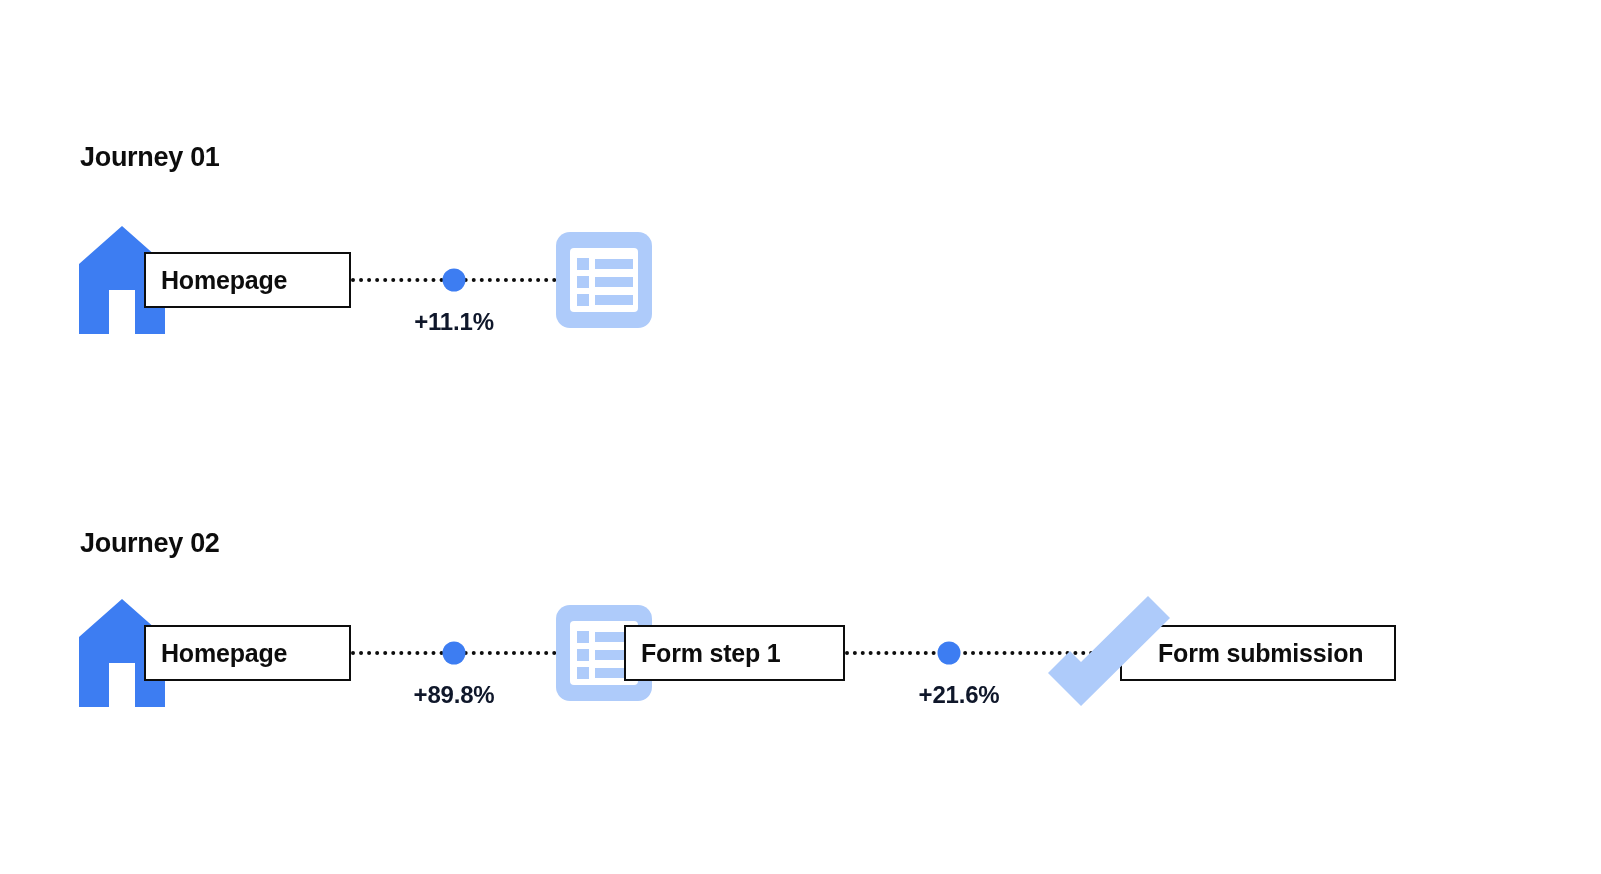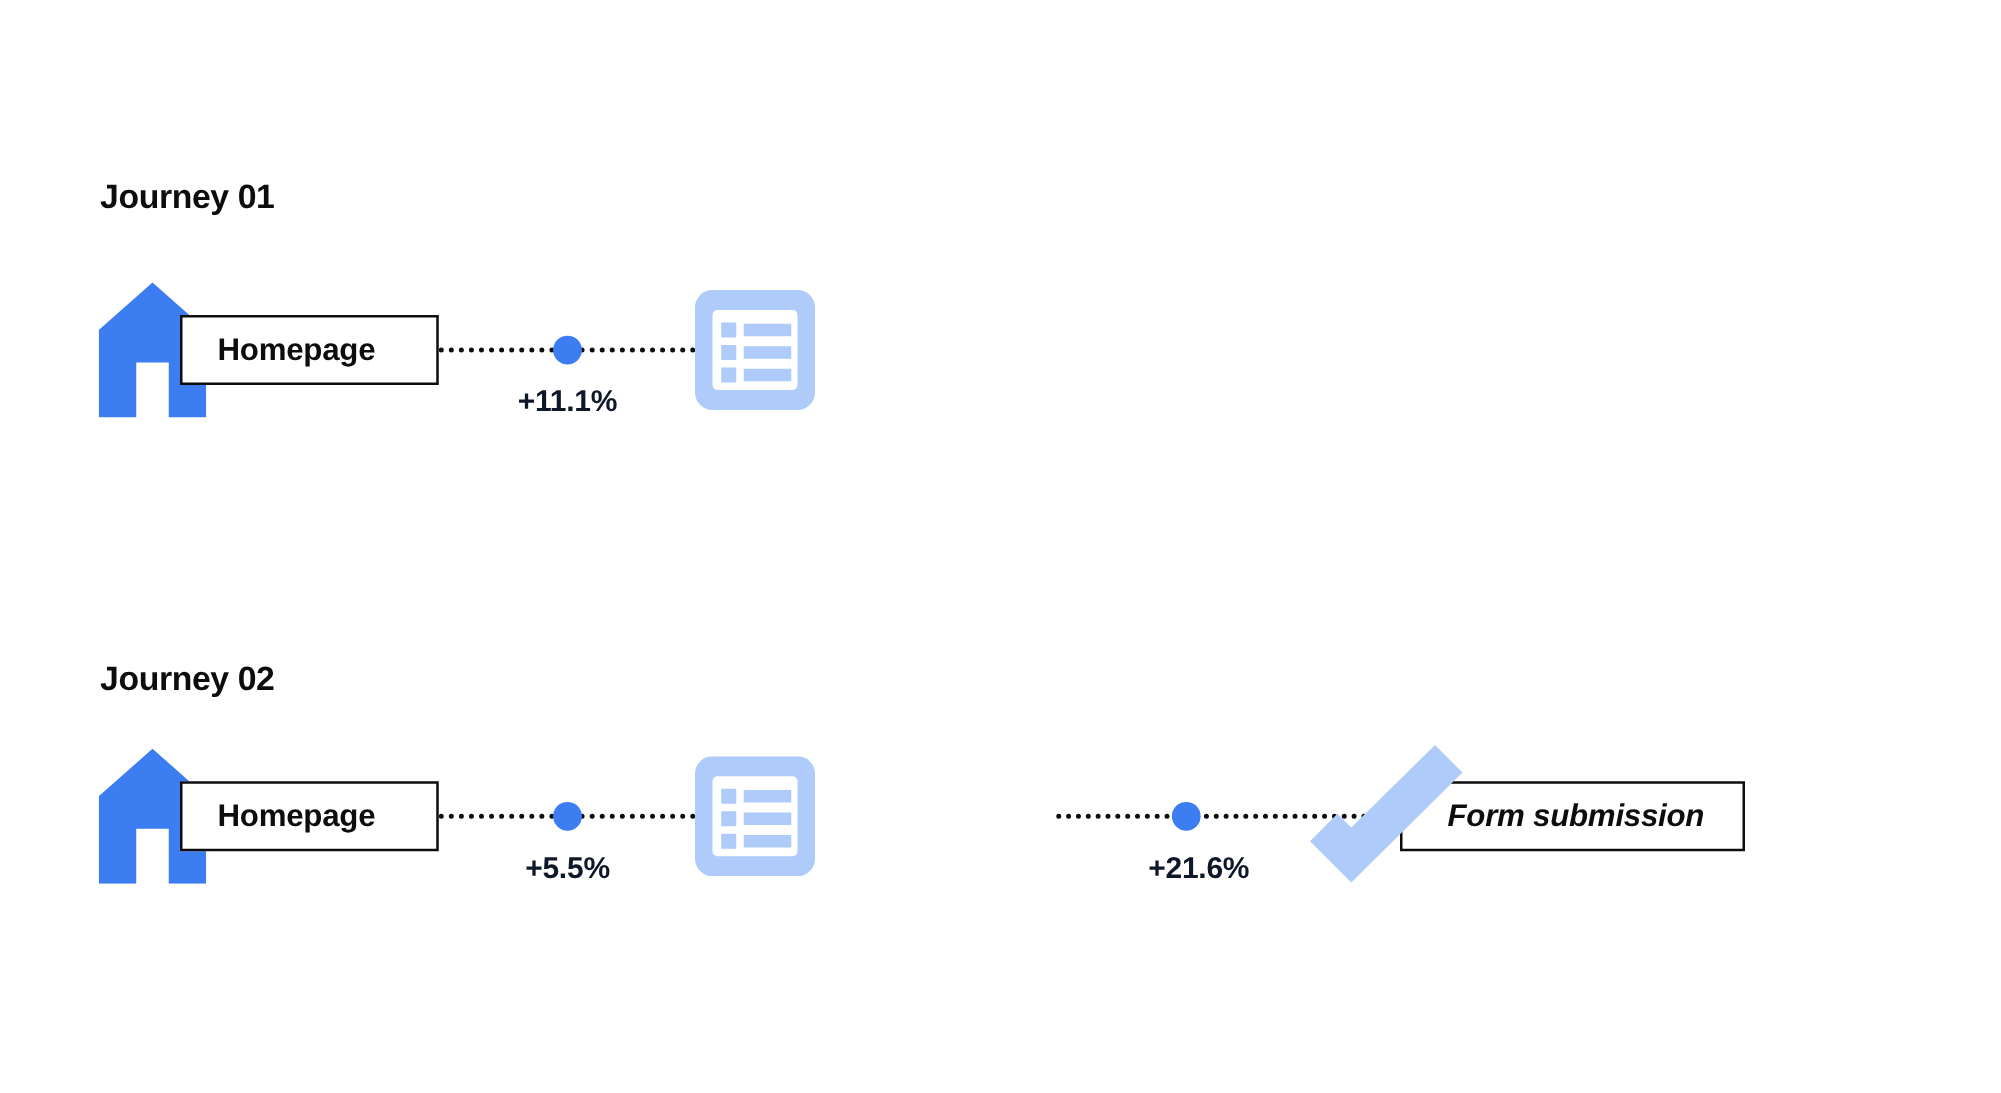--- a/index.html
+++ b/index.html
@@ -85,21 +85,21 @@
     height: 56px;
     transform: translateY(-50%);
     z-index: 4;
   }
   .node-box .node-label {
     font-size: 25px;
     font-weight: 700;
     color: #0d0d0d;
     white-space: nowrap;
     letter-spacing: -0.2px;
-    padding-left: 28px;
+    padding-left: 15px;
   }
   .node-box.behind-icon {
     z-index: 2;
   }
 
   
   .icon {
     position: absolute;
     z-index: 2;
   }
@@ -176,33 +176,36 @@
           <rect x="14" y="16" width="68" height="64" rx="4" fill="#ffffff"></rect>
           <rect x="21" y="26" width="12" height="12" fill="#aecbfa"></rect>
           <rect x="39" y="27" width="38" height="10" fill="#aecbfa"></rect>
           <rect x="21" y="44" width="12" height="12" fill="#aecbfa"></rect>
           <rect x="39" y="45" width="38" height="10" fill="#aecbfa"></rect>
           <rect x="21" y="62" width="12" height="12" fill="#aecbfa"></rect>
           <rect x="39" y="63" width="38" height="10" fill="#aecbfa"></rect>
         </svg>
       </div>
 
-
-      <div class="node-box behind-icon" style="left:1120px; top:70px; width:276px;font-style:italic;">
+      <div class="node-box" style="left:624px; top:70px; width:221px;">
+        <span class="node-label">Form step 1</span>
+      </div>
+
+      <div class="node-box behind-icon" style="left:1120px; top:70px; width:276px;">
         <span class="node-label" style="padding-left:36px;">Form submission</span>
       </div>
 
       <div class="icon above" style="left:1048px; top:13px;">
         <svg width="122" height="113" viewBox="0 0 122 113" aria-hidden="true">
           <path d="M33 110 L0 77 L22 55 L33 66 L100 0 L122 22 Z" fill="#aecbfa"></path>
         </svg>
       </div>
 
       <div class="conn-dot" style="left:454px; top:70px;"></div>
-      <div class="conn-label" style="left:454px; top:98px;">+5.5%</div>
+      <div class="conn-label" style="left:454px; top:98px;">+89.8%</div>
 
       <div class="conn-dot" style="left:949px; top:70px;"></div>
       <div class="conn-label" style="left:949px; top:98px;margin-left:10px;">+21.6%</div>
 
     </div>
   </div>
 
 </div>
 
 </body></html>

